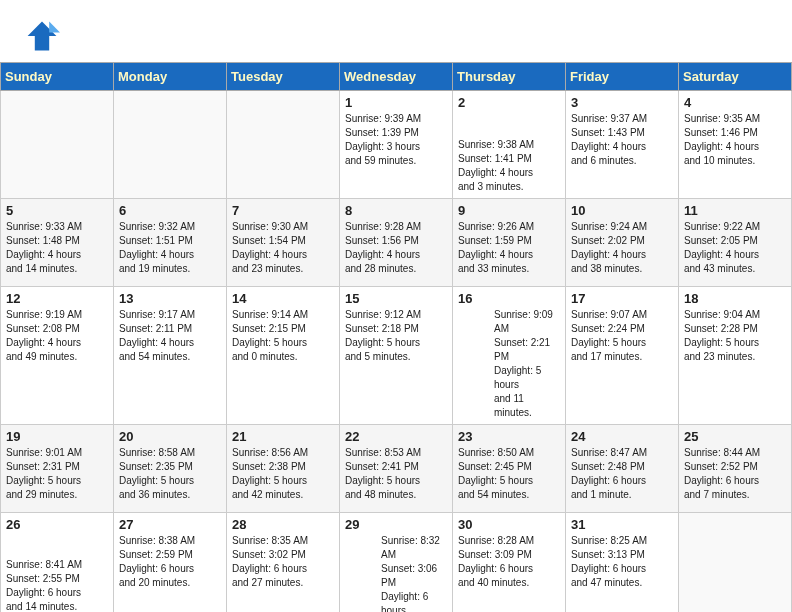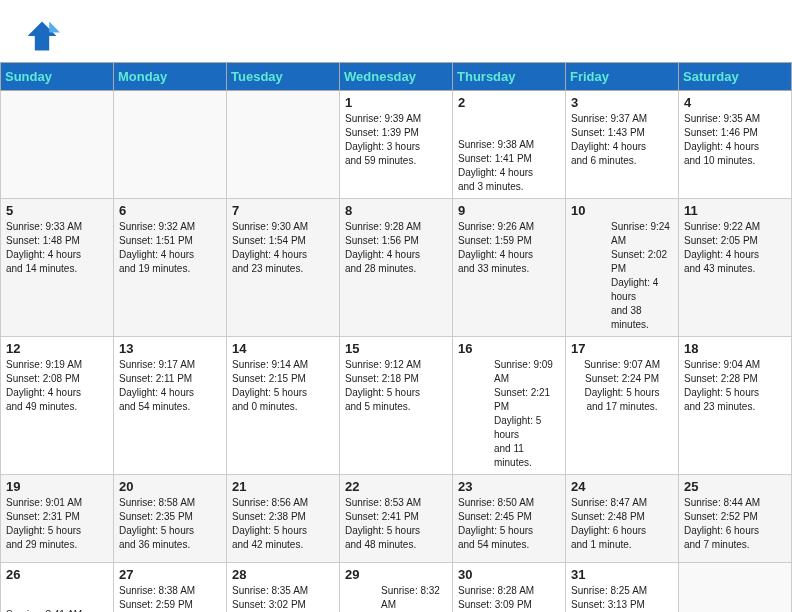--- a/index.html
+++ b/index.html
@@ -45,21 +45,21 @@
       color: #444;
     }
     .calendar {
       width: 100%;
       border-collapse: collapse;
       table-layout: fixed;
       font-size: 11px;
     }
     .calendar thead th {
       background: #1a6abf;
-      color: #5eead4;
+      color: #fef9c3;
       padding: 6px 4px;
       text-align: left;
       font-size: 13px;
       font-weight: bold;
       border: 1px solid #aaa;
     }
     .calendar tbody td {
       border: 1px solid #ccc;
       vertical-align: top;
       padding: 4px 5px;
@@ -181,21 +181,21 @@
         </td>
         <td>
           <div class="day-number">9</div>
           <div class="day-info" style="white-space: pre-line;">Sunrise: 9:26 AM
 Sunset: 1:59 PM
 Daylight: 4 hours
 and 33 minutes.</div>
         </td>
         <td>
           <div class="day-number">10</div>
-          <div class="day-info" style="white-space: pre-line; margin-left: 40px;">Sunrise: 9:24 AM
+          <div class="day-info" style="white-space: pre-line;">Sunrise: 9:24 AM
 Sunset: 2:02 PM
 Daylight: 4 hours
 and 38 minutes.</div>
         </td>
         <td>
           <div class="day-number">11</div>
           <div class="day-info" style="white-space: pre-line;">Sunrise: 9:22 AM
 Sunset: 2:05 PM
 Daylight: 4 hours
 and 43 minutes.</div>
@@ -232,21 +232,21 @@
         </td>
         <td>
           <div class="day-number">16</div>
           <div class="day-info" style="white-space: pre-line; margin-left: 36px;">Sunrise: 9:09 AM
 Sunset: 2:21 PM
 Daylight: 5 hours
 and 11 minutes.</div>
         </td>
         <td>
           <div class="day-number">17</div>
-          <div class="day-info" style="white-space: pre-line; text-align: center;">Sunrise: 9:07 AM
+          <div class="day-info" style="white-space: pre-line;">Sunrise: 9:07 AM
 Sunset: 2:24 PM
 Daylight: 5 hours
 and 17 minutes.</div>
         </td>
         <td>
           <div class="day-number">18</div>
           <div class="day-info" style="white-space: pre-line;">Sunrise: 9:04 AM
 Sunset: 2:28 PM
 Daylight: 5 hours
 and 23 minutes.</div>

